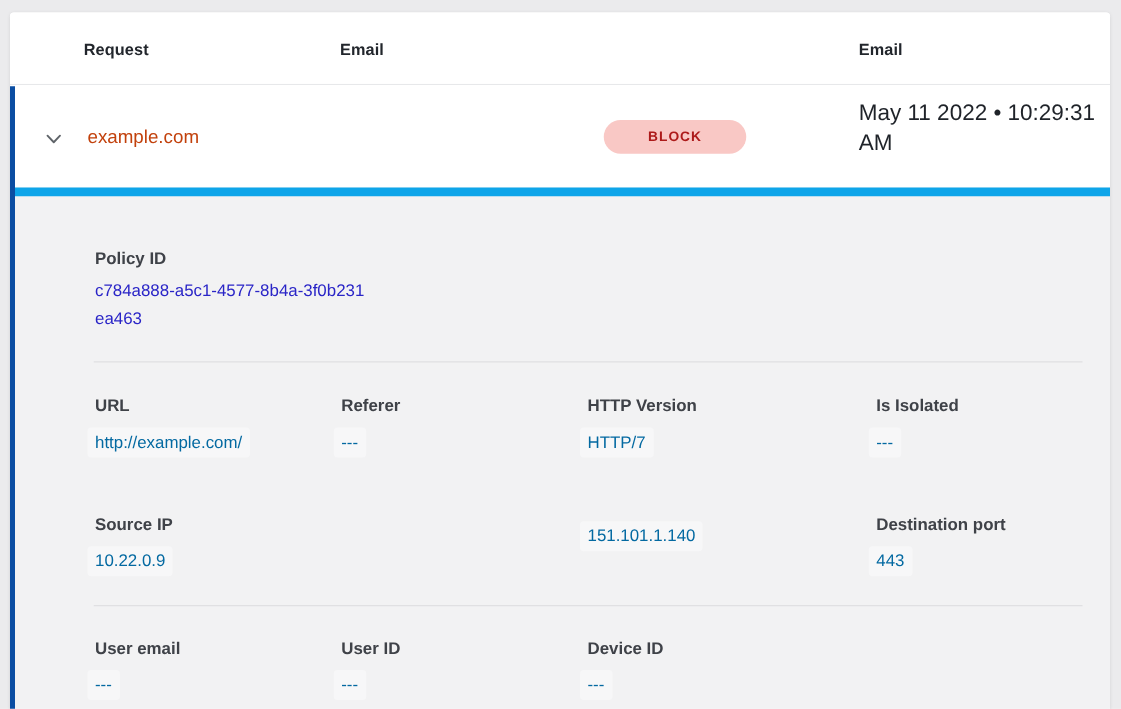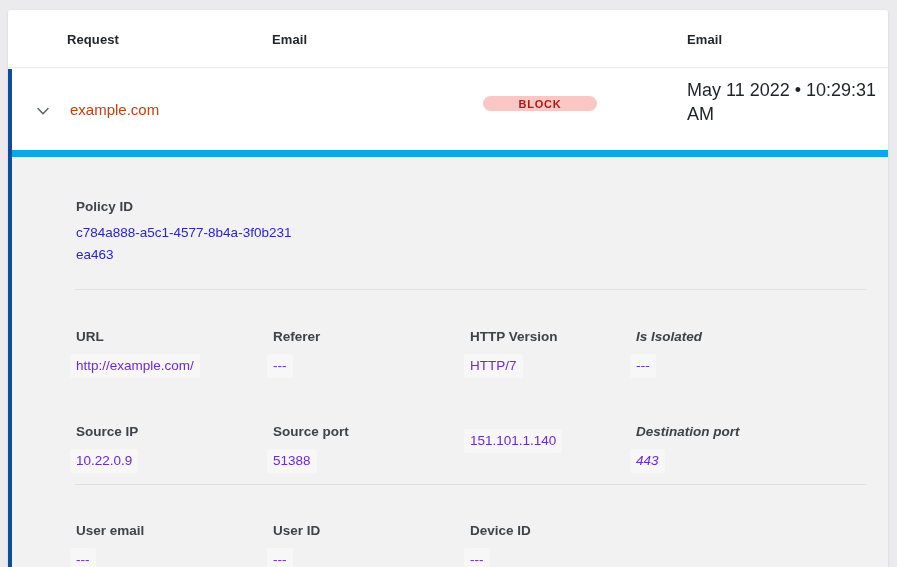--- a/index.html
+++ b/index.html
@@ -49,21 +49,21 @@
   }
   .req-text {
     position: absolute; left: 62px; top: 31px;
     font-size: 15px; color: #c2410c; line-height: 20px;
   }
   .email-cell {
     position: absolute; left: 264px; top: 31px;
     font-size: 15px; color: #24272d;
   }
   .badge {
-    position: absolute; left: 475px; top: 27px; width: 114px; height: 15px;
+    position: absolute; left: 475px; top: 27px; width: 114px; height: 27px;
     background: #f9c8c5; border-radius: 14px;
     display: flex; align-items: center; justify-content: center;
     font-size: 11px; font-weight: 700; letter-spacing: 0.8px; color: #ad1a1a;
   }
   .time-cell {
     position: absolute; left: 679px; top: 9px; width: 192px;
     font-size: 18px; color: #1f2329; line-height: 24px;
   }
 
   
@@ -79,33 +79,33 @@
     position: absolute; left: 68px; top: 65px; width: 220px;
     font-size: 13.5px; color: #2a25c7; line-height: 21.5px;
     text-decoration: none; word-break: break-all; cursor: pointer;
   }
   .divider {
     position: absolute; left: 67px; width: 791px; height: 1px; background: #e0e0e2;
   }
   .divider.d1 { top: 132px; }
   .divider.d2 { top: 327px; }
 
-  .cell { position: absolute; width: 190px; margin-top: 12px; }
+  .cell { position: absolute; width: 190px; }
   .cell .lbl {
     font-size: 13.5px; font-weight: 700; color: #3f4248; line-height: 20px;
   }
   .cell .val {
-    margin-top: 9px; font-size: 13.5px; color: #6d28d9; line-height: 20px;
+    margin-top: 9px; font-size: 13.5px; color: #0369a1; line-height: 20px;
   }
   .cell .val .val-chip {
     display: inline-block; background: #f7f7f8; border-radius: 3px;
     padding: 2px 6px; margin: -2px -6px;
   }
   
-  .colA { left: 68px; }  .colB { left: 265px; }  .colC { left: 462px; }  .colD { left: 628px; font-style: italic; }
+  .colA { left: 68px; }  .colB { left: 265px; }  .colC { left: 462px; }  .colD { left: 693px; }
   
   .rowA { top: 158px; }  .rowB { top: 253px; }  .rowC { top: 352px; }
 </style>
 </head>
 <body>
 
 <div class="frame">
 
   <div class="card"></div>
 
@@ -151,24 +151,20 @@
     </div>
     <div class="cell colD rowA">
       <div class="lbl">Is Isolated</div>
       <div class="val"><span class="val-chip">---</span></div>
     </div>
 
     <div class="cell colA rowB">
       <div class="lbl">Source IP</div>
       <div class="val"><span class="val-chip">10.22.0.9</span></div>
     </div>
-    <div class="cell colB rowB">
-      <div class="lbl">Source port</div>
-      <div class="val"><span class="val-chip">51388</span></div>
-    </div>
     <div class="cell colC rowB">
       <div class="val"><span class="val-chip">151.101.1.140</span></div>
     </div>
     <div class="cell colD rowB">
       <div class="lbl">Destination port</div>
       <div class="val"><span class="val-chip">443</span></div>
     </div>
 
     <div class="divider d2"></div>
 

